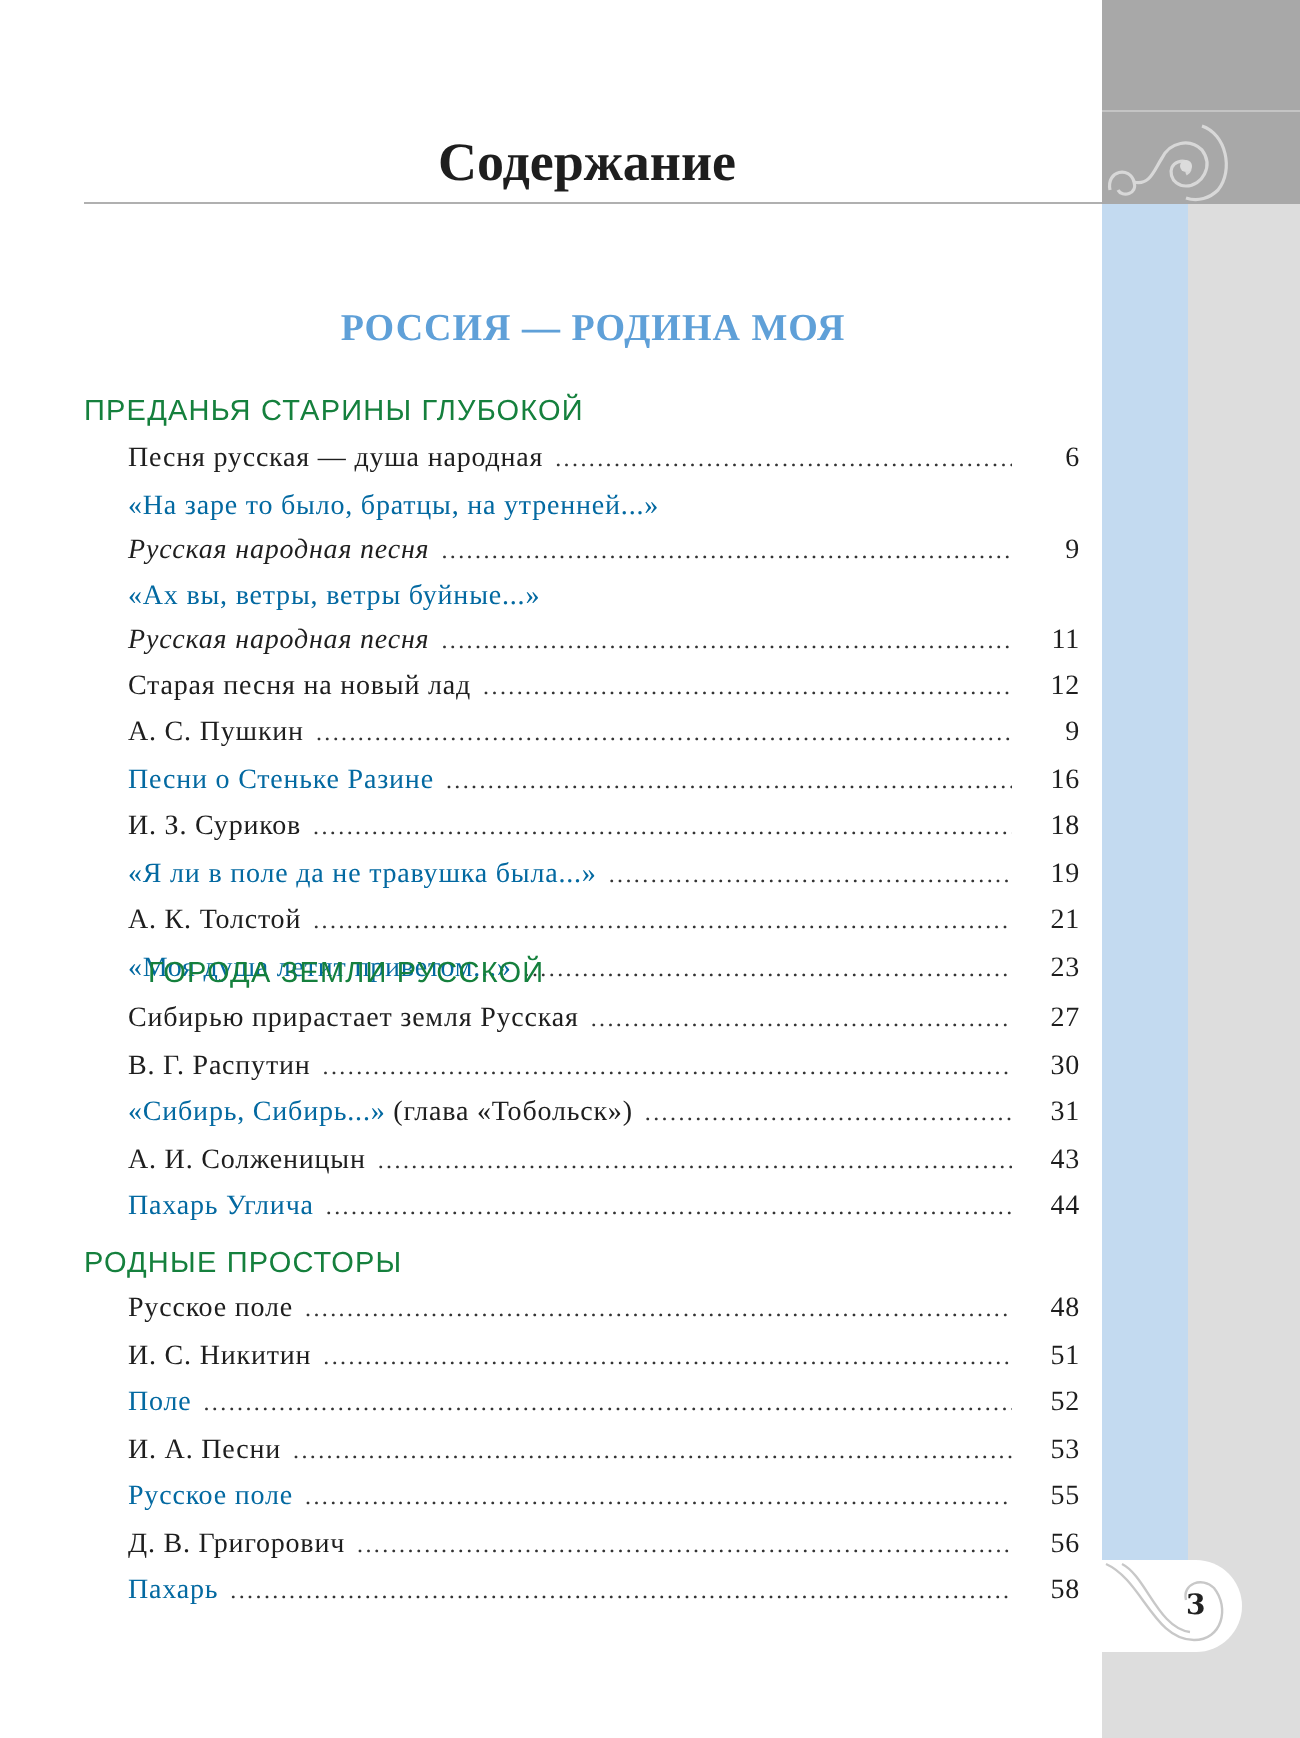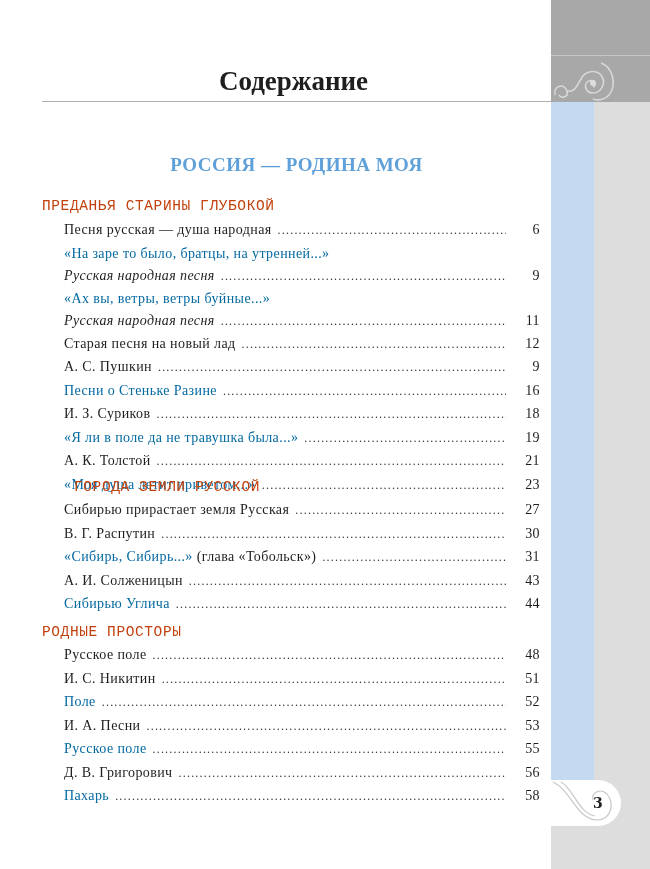--- a/index.html
+++ b/index.html
@@ -12,21 +12,21 @@
   .side-grey-bottom { position:absolute; left:551px; top:826px; width:43px; height:43px; background:#dddddd; }
   .ornament { position:absolute; left:551px; top:55px; width:70px; height:48px; }
   .page-tab { position:absolute; left:551px; top:780px; width:70px; height:46px; background:#ffffff;
               border-radius:0 24px 24px 0; }
   .page-num { position:absolute; left:593px; top:795px; font-size:14px; font-weight:bold; color:#222; }
   .title-rule { position:absolute; left:42px; top:101px; width:509px; height:1px; background:#b0b0b0; }
   .page-title { position:absolute; left:0; width:587px; top:66px; text-align:center;
                 font-family:"Liberation Serif", serif; font-weight:bold; font-size:27px; color:#1e1e1e; }
   .part-title { position:absolute; left:42px; width:509px; top:154px; text-align:center;
                 font-family:"Liberation Serif", serif; font-weight:bold; font-size:19px; color:#5fa0d8; letter-spacing:0.5px; }
-  .section { position:absolute; left:42px; font-family:Liberation Mono, monospace; font-size:14.5px; color:#c2410c; letter-spacing:0.6px; }
+  .section { position:absolute; left:42px; font-family:Liberation Sans, sans-serif; font-size:14.5px; color:#15803d; letter-spacing:0.6px; }
   .toc { position:absolute; left:64px; width:476px; }
   .entry { position:relative; height:23.5px; font-family:"Liberation Serif", serif; font-size:14px; letter-spacing:0.4px; }
   .entry.two { height:45px; }
   .line { display:flex; align-items:baseline; white-space:nowrap; height:22px; }
   .txt { flex:0 0 auto; }
   .dots { flex:1 1 auto; overflow:hidden; margin:0 6px; color:#333; letter-spacing:1.2px; font-size:12px; }
   .dots::before { content:"................................................................................................................................................"; }
   .pg { flex:0 0 28px; text-align:right; color:#1e1e1e; }
   .bold { font-weight:normal; }
   .blue { color:#0369a1; }
@@ -164,21 +164,21 @@
   </div>
   <div class="entry">
     <div class="line">
         <span class="txt">А. И. Солженицын</span>
         <span class="dots"></span>
         <span class="pg">43</span>
       </div>
   </div>
   <div class="entry">
     <div class="line">
-        <span class="txt blue">Сибирью Углича</span>
+        <span class="txt blue">Пахарь Углича</span>
         <span class="dots"></span>
         <span class="pg">44</span>
       </div>
   </div>
 </div>
 
 <div class="section" style="top:624px;">РОДНЫЕ ПРОСТОРЫ</div>
 <div class="toc" style="top:647px;">
   <div class="entry">
     <div class="line">

